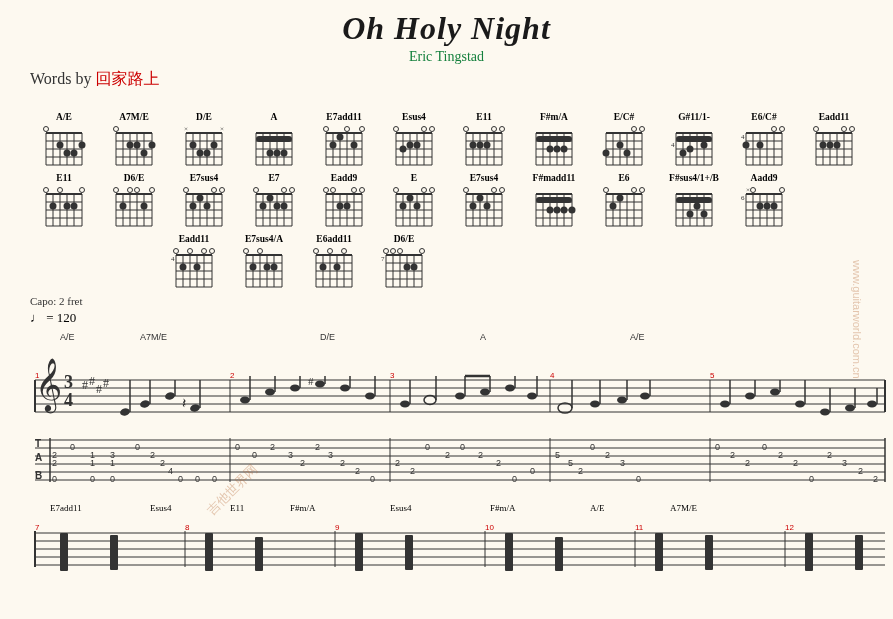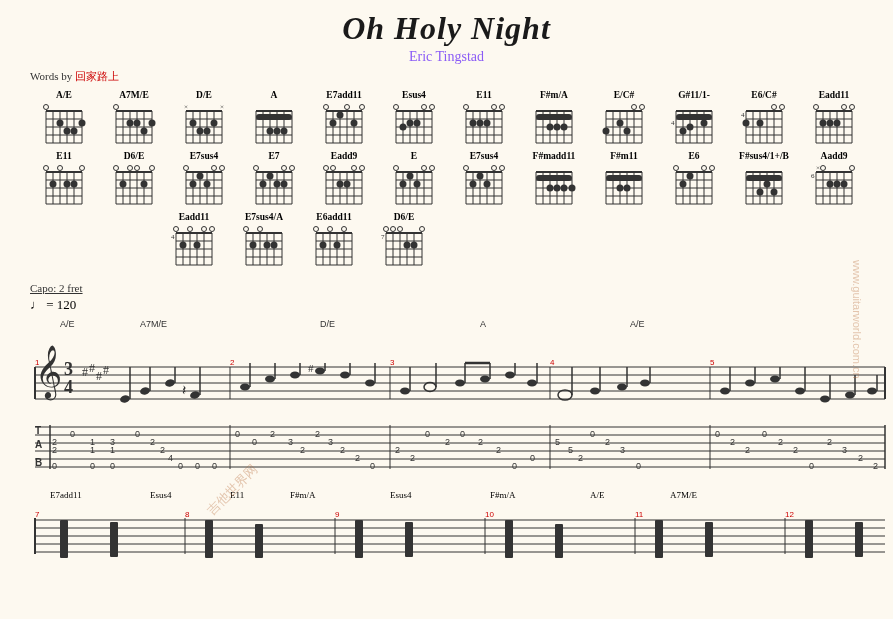--- a/index.html
+++ b/index.html
@@ -28,28 +28,28 @@
     .song-title {
       font-size: 32px;
       font-weight: bold;
       font-style: italic;
       color: #1a1a1a;
       letter-spacing: 1px;
     }
 
     .song-subtitle {
       font-size: 14px;
-      color: #8b5cf6;
+      color: #15803d;
       margin-top: 2px;
     }
 
     .words-by {
-      font-size: 11px;
+      font-size: 16px;
       color: #333;
-      margin: 4px 0 6px 0;
+      margin: 4px 0 22px 0;
     }
 
     .words-by a {
       color: #cc0000;
       text-decoration: none;
     }
 
     
     .chord-diagrams {
       margin: 4px 0;
@@ -75,22 +75,21 @@
       font-weight: bold;
       text-align: center;
       margin-bottom: 1px;
       white-space: nowrap;
     }
 
     
     .capo-text {
       font-size: 11px;
       color: #333;
-      margin: 13px 0 3px 0;
-      text-decoration: underline;
+      margin: 4px 0 3px 0;
     }
 
     
     .tempo-section {
       display: flex;
       align-items: flex-end;
       gap: 6px;
       margin: 3px 0 4px 0;
       font-size: 13px;
     }
@@ -595,39 +594,20 @@
           <line x1="8" y1="34" x2="44" y2="34" stroke="#333" stroke-width="1"></line>
           <line x1="8" y1="42" x2="44" y2="42" stroke="#333" stroke-width="1"></line>
           <rect x="8" y="13" width="36" height="6" rx="3" fill="#333"></rect>
           <circle cx="22" cy="26" r="3.5" fill="#333"></circle>
           <circle cx="29" cy="26" r="3.5" fill="#333"></circle>
           <circle cx="36" cy="26" r="3.5" fill="#333"></circle>
           <circle cx="44" cy="26" r="3.5" fill="#333"></circle>
         </svg>
       </div>
 
-      <div class="chord-box">
-        <div class="chord-name">F#m11</div>
-        <svg viewBox="0 0 52 46" width="52" height="46">
-          <line x1="8" y1="10" x2="44" y2="10" stroke="#333" stroke-width="2"></line>
-          <line x1="8" y1="10" x2="8" y2="42" stroke="#333" stroke-width="1"></line>
-          <line x1="15" y1="10" x2="15" y2="42" stroke="#333" stroke-width="1"></line>
-          <line x1="22" y1="10" x2="22" y2="42" stroke="#333" stroke-width="1"></line>
-          <line x1="29" y1="10" x2="29" y2="42" stroke="#333" stroke-width="1"></line>
-          <line x1="36" y1="10" x2="36" y2="42" stroke="#333" stroke-width="1"></line>
-          <line x1="44" y1="10" x2="44" y2="42" stroke="#333" stroke-width="1"></line>
-          <line x1="8" y1="18" x2="44" y2="18" stroke="#333" stroke-width="1"></line>
-          <line x1="8" y1="26" x2="44" y2="26" stroke="#333" stroke-width="1"></line>
-          <line x1="8" y1="34" x2="44" y2="34" stroke="#333" stroke-width="1"></line>
-          <line x1="8" y1="42" x2="44" y2="42" stroke="#333" stroke-width="1"></line>
-          <rect x="8" y="13" width="36" height="6" rx="3" fill="#333"></rect>
-          <circle cx="22" cy="26" r="3.5" fill="#333"></circle>
-          <circle cx="29" cy="26" r="3.5" fill="#333"></circle>
-        </svg>
-      </div>
 
       <div class="chord-box">
         <div class="chord-name">E6</div>
         <svg viewBox="0 0 52 46" width="52" height="46">
           <line x1="8" y1="10" x2="44" y2="10" stroke="#333" stroke-width="2"></line>
           <line x1="8" y1="10" x2="8" y2="42" stroke="#333" stroke-width="1"></line>
           <line x1="15" y1="10" x2="15" y2="42" stroke="#333" stroke-width="1"></line>
           <line x1="22" y1="10" x2="22" y2="42" stroke="#333" stroke-width="1"></line>
           <line x1="29" y1="10" x2="29" y2="42" stroke="#333" stroke-width="1"></line>
           <line x1="36" y1="10" x2="36" y2="42" stroke="#333" stroke-width="1"></line>

